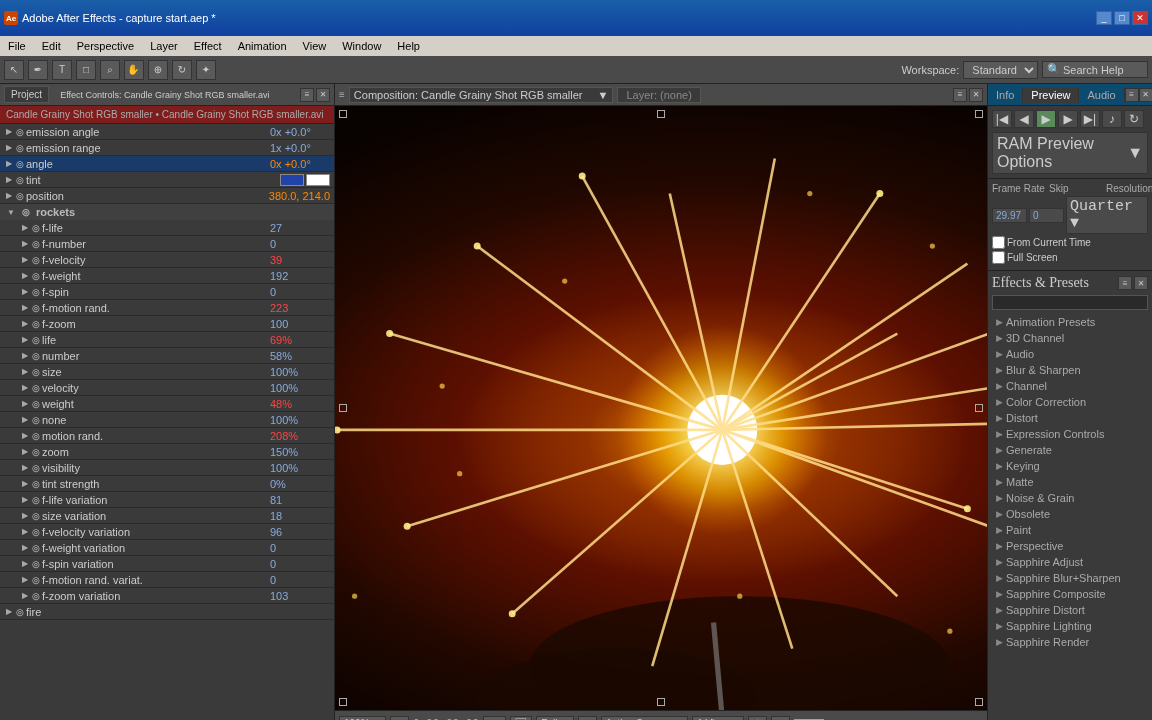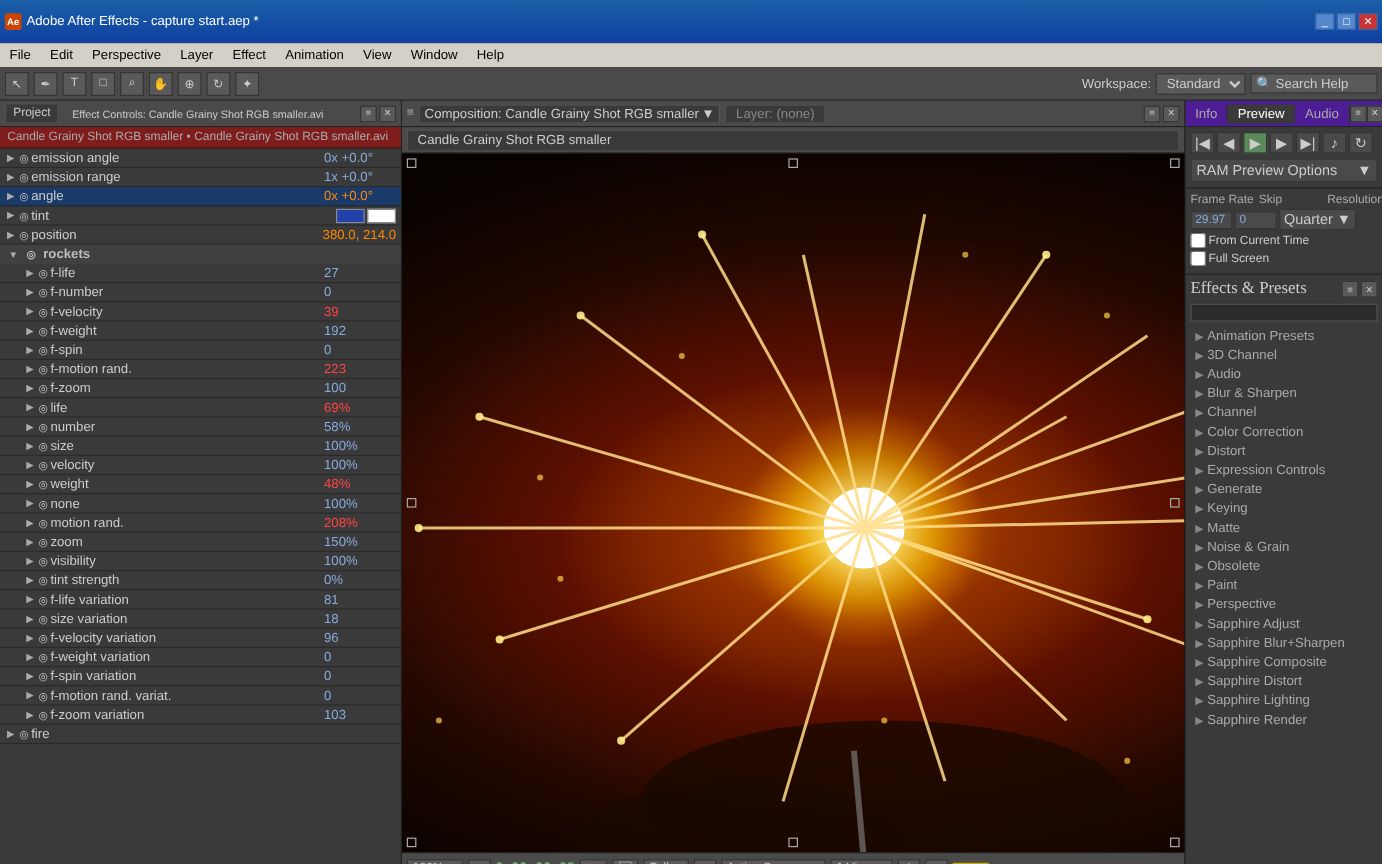--- a/index.html
+++ b/index.html
@@ -253,21 +253,21 @@
       gap: 4px;
     }
     .comp-dropdown {
       background: #3a3a3a;
       border: 1px solid #555;
       color: #ccc;
       font-size: 11px;
       padding: 1px 4px;
       display: flex;
       align-items: flex-end;
-      gap: 2px;
+      gap: 15px;
     }
     .layer-label {
       background: #3a3a3a;
       border: 1px solid #555;
       color: #888;
       font-size: 11px;
       padding: 1px 8px;
     }
 
     .comp-tab {
@@ -341,21 +341,21 @@
     .right-panel {
       width: 165px;
       background: #3a3a3a;
       border-left: 1px solid #222;
       display: flex;
       flex-direction: column;
       overflow: hidden;
     }
 
     .right-tabs {
-      background: #4c1d95;
+      background: #0c4a6e;
       height: 22px;
       display: flex;
       align-items: center;
       border-bottom: 1px solid #222;
     }
     .right-tab {
       padding: 2px 8px;
       font-size: 11px;
       color: #aaa;
       cursor: pointer;
@@ -383,21 +383,21 @@
       height: 18px;
       display: flex;
       align-items: center;
       justify-content: center;
       cursor: pointer;
     }
 
     .ram-options {
       background: #4a4a4a;
       padding: 2px 4px;
-      font-size: 12px;
+      font-size: 16px;
       color: #ccc;
       display: flex;
       align-items: center;
       justify-content: space-between;
       border: 1px solid #333;
       cursor: pointer;
     }
 
     .preview-settings {
       padding: 4px;
@@ -417,23 +417,24 @@
       color: #88aadd;
       font-size: 10px;
       padding: 1px 3px;
       min-width: 35px;
       text-align: left;
     }
     .setting-btn {
       background: #4a4a4a;
       border: 1px solid #333;
       color: #ccc;
-      font-size: 12px;
+      font-size: 15px;
       padding: 1px 3px;
       cursor: pointer;
+      font-family: Liberation Mono, monospace;
     }
 
     .effects-presets {
       padding: 4px;
       flex: 1;
       overflow: hidden;
     }
     .ep-header {
       display: flex;
       align-items: center;
@@ -758,23 +759,20 @@
       <div class="comp-dropdown">
         <span>Composition: Candle Grainy Shot RGB smaller</span>
         <span>▼</span>
       </div>
       <div class="layer-label">Layer: (none)</div>
       <div style="margin-left:auto;display:flex;gap:2px;">
         <div class="toolbar-btn" style="width:14px;height:14px;font-size:8px;">≡</div>
         <div class="toolbar-btn" style="width:14px;height:14px;font-size:8px;">✕</div>
       </div>
     </div>
-    <div style="background:#4a4a4a;padding:2px 4px;border-bottom:1px solid #222;">
-      <div class="comp-tab">Candle Grainy Shot RGB smaller</div>
-    </div>
 
     <div class="viewport">
 
       <div class="viewport-image">
 
         <svg width="100%" height="100%" viewBox="0 0 610 345" preserveAspectRatio="xMidYMid slice">
           <defs>
             <radialGradient id="bg" cx="55%" cy="55%" r="60%">
               <stop offset="0%" stop-color="#ffcc00" stop-opacity="0.9"></stop>
               <stop offset="8%" stop-color="#ff8800" stop-opacity="0.8"></stop>

